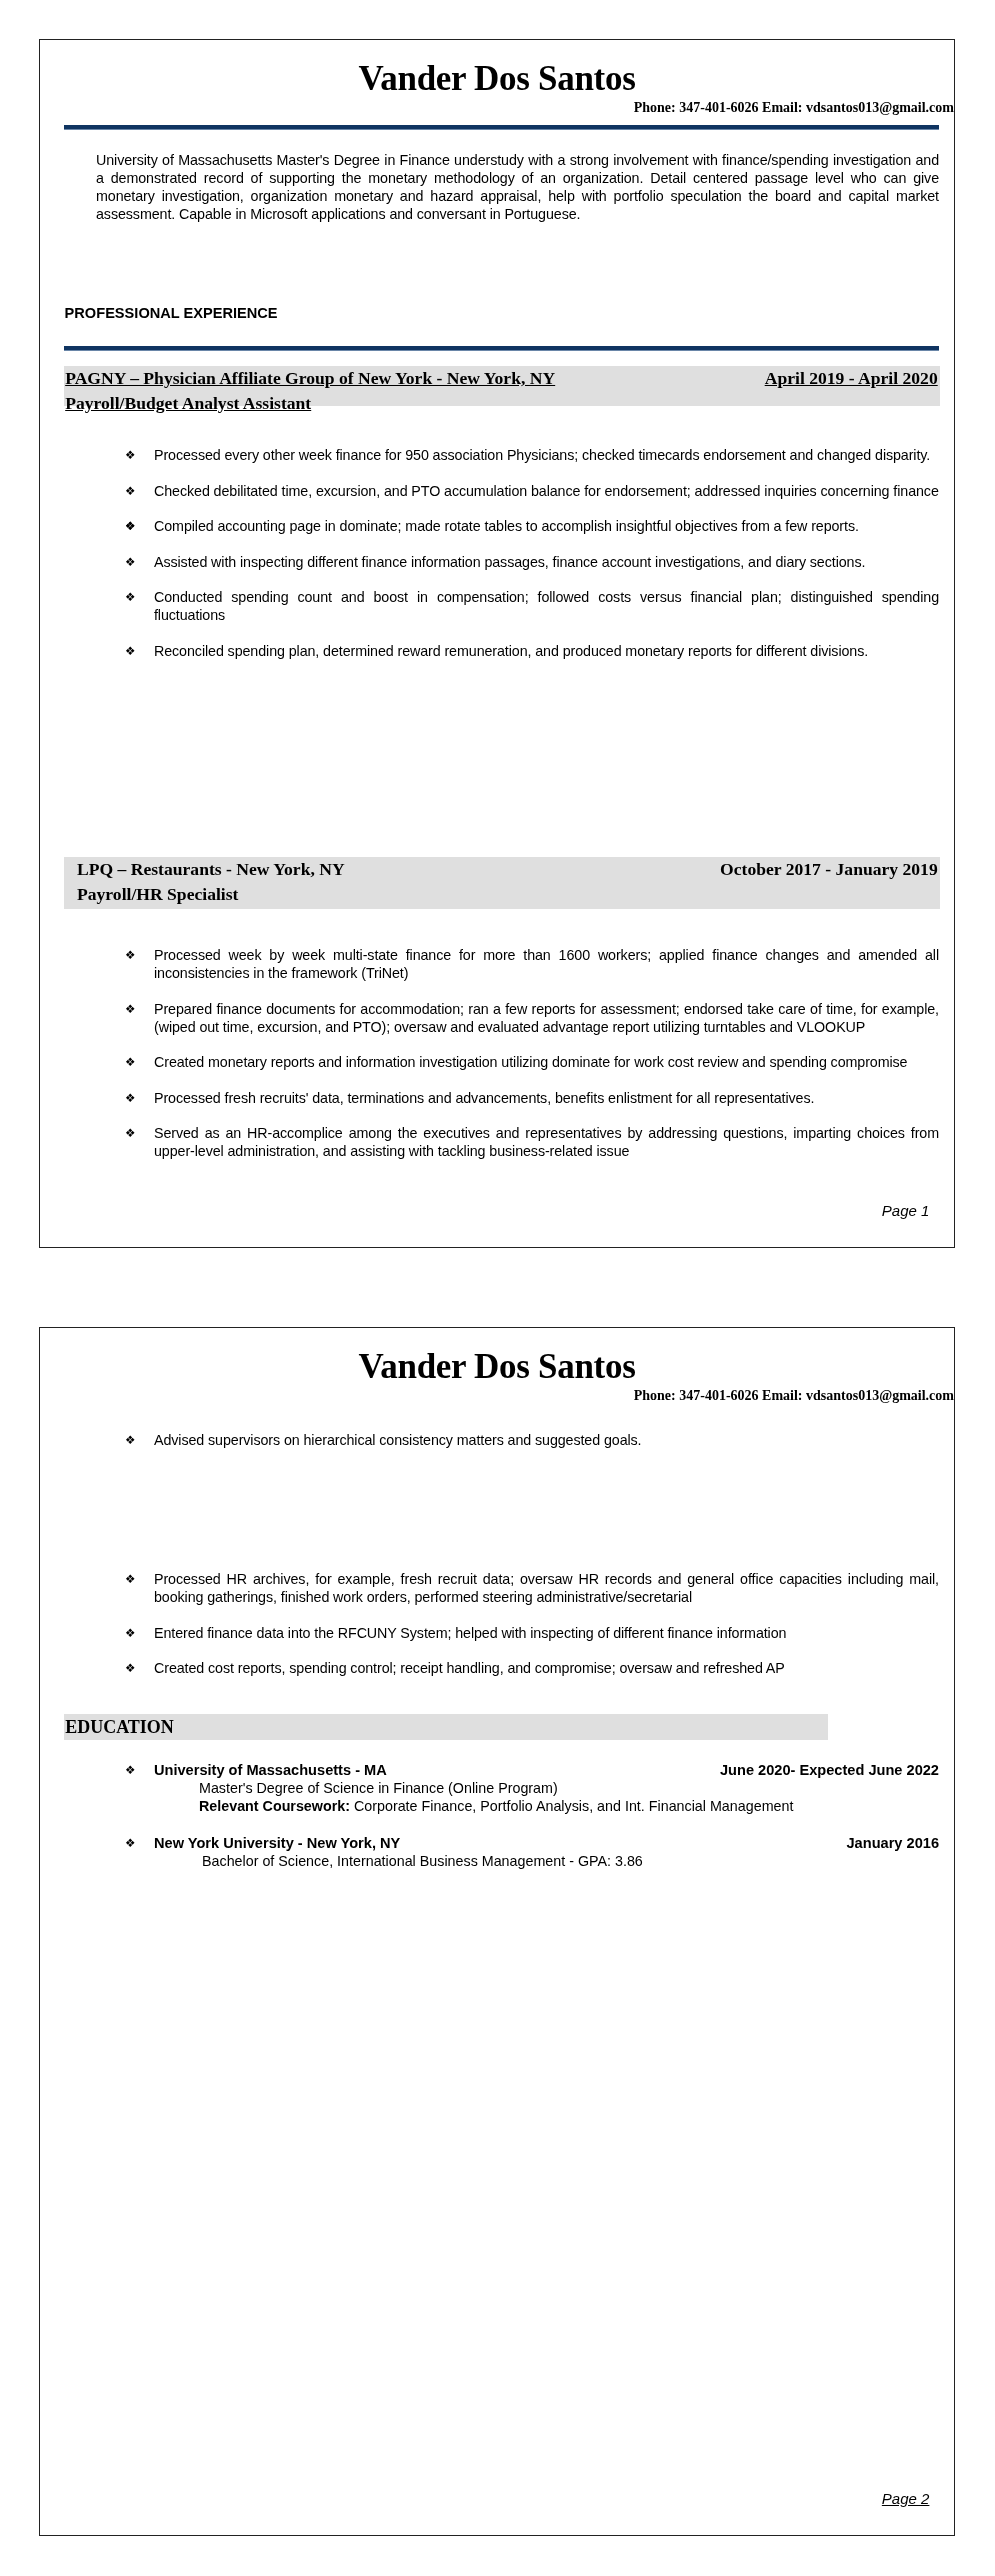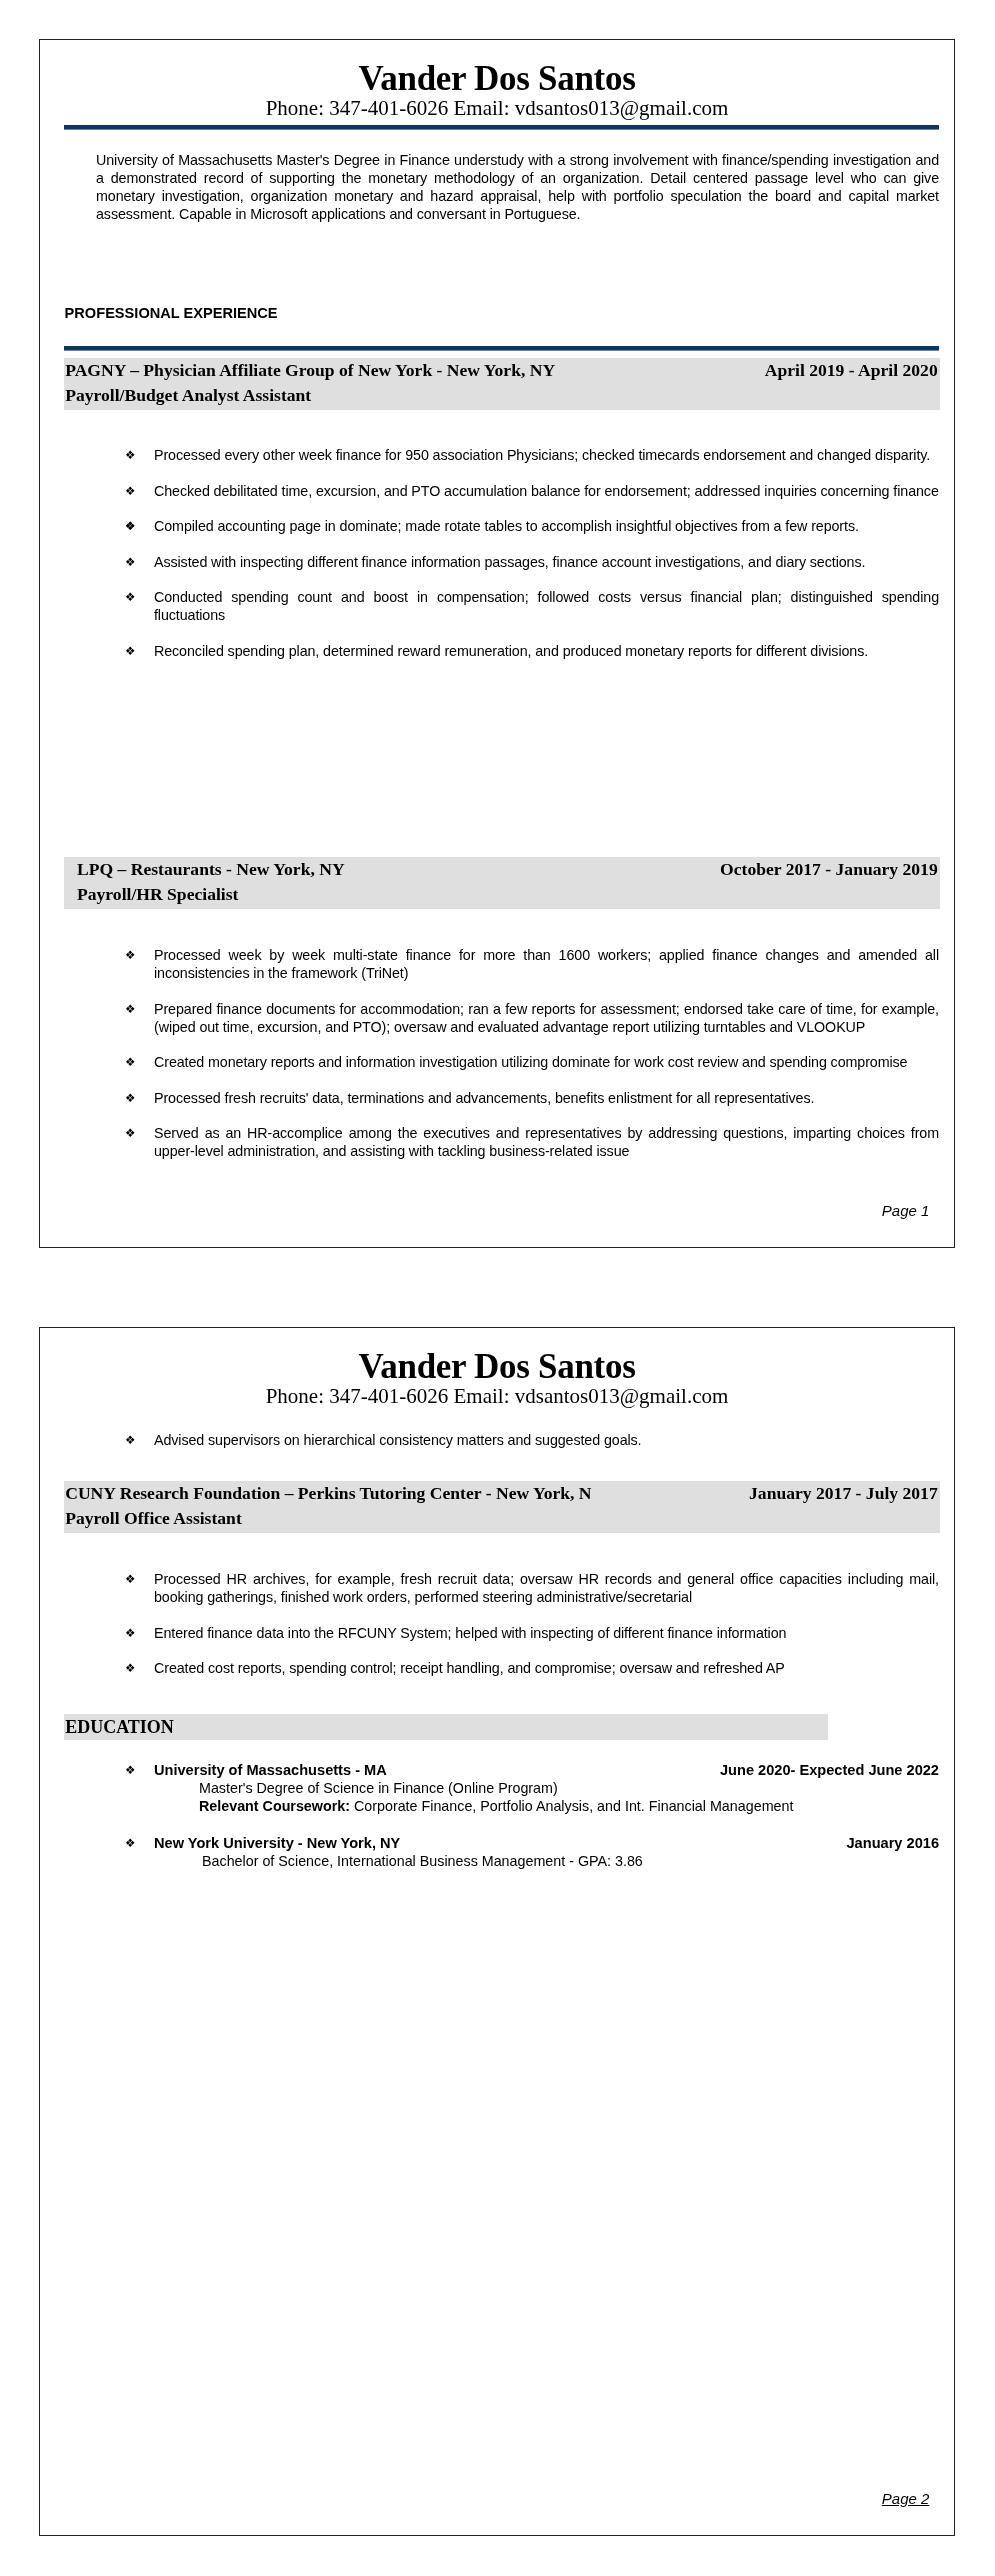--- a/index.html
+++ b/index.html
@@ -33,24 +33,24 @@
       left: 0; right: 0;
       text-align: center;
       font-family: "Liberation Serif", serif;
       font-weight: bold;
       font-size: 35px;
       line-height: 35px;
       letter-spacing: -0.3px;
     }
     .contact {
       left: 0; right: 0;
-      text-align: center;
-      font-family: "Liberation Serif", serif;
-      font-weight: normal;
-      font-size: 21px;
+      text-align: right;
+      font-family: "Liberation Serif", serif;
+      font-weight: bold;
+      font-size: 14px;
       line-height: 20px;
     }
     .rule {
       left: 24px;
       width: 875px;
       height: 3.5px;
       background: #0f3461;
       border-bottom: 0.6px solid #6a86a8;
     }
     .summary {
@@ -164,21 +164,21 @@
 
   <div class="abs name" style="top:21px;">Vander Dos Santos</div>
   <div class="abs contact" style="top:58px;">Phone: 347-401-6026 Email: vdsantos013@gmail.com</div>
   <div class="abs rule" style="top:85px;"></div>
 
   <div class="abs summary" style="top:111px;">University of Massachusetts Master's Degree in Finance understudy with a strong involvement with finance/spending investigation and a demonstrated record of supporting the monetary methodology of an organization. Detail centered passage level who can give monetary investigation, organization monetary and hazard appraisal, help with portfolio speculation the board and capital market assessment. Capable in Microsoft applications and conversant in Portuguese.</div>
 
   <div class="abs section-label" style="top:265px;">PROFESSIONAL EXPERIENCE</div>
   <div class="abs rule" style="top:306px;"></div>
 
-  <div class="abs jobbox" style="top:318px; height:52px;">
+  <div class="abs jobbox" style="top:326px; height:40px;text-decoration:underline;">
     <div class="row">
       <span>PAGNY – Physician Affiliate Group of New York - New York, NY</span>
       <span class="dates">April 2019 - April 2020</span>
     </div>
     <div class="row">
       <span>Payroll/Budget Analyst Assistant</span>
     </div>
   </div>
 
   <ul class="abs bullets" style="top:406px;">
@@ -214,29 +214,20 @@
 
 <div class="page page2">
 
   <div class="abs name" style="top:21px;">Vander Dos Santos</div>
   <div class="abs contact" style="top:58px;">Phone: 347-401-6026 Email: vdsantos013@gmail.com</div>
 
   <ul class="abs bullets" style="top:103px;">
     <li><span class="glyph">❖</span><span>Advised supervisors on hierarchical consistency matters and suggested goals.</span></li>
   </ul>
 
-  <div class="abs jobbox" style="top:153px; height:52px;">
-    <div class="row">
-      <span>CUNY Research Foundation – Perkins Tutoring Center - New York, N</span>
-      <span class="dates">January 2017 - July 2017</span>
-    </div>
-    <div class="row">
-      <span>Payroll Office Assistant</span>
-    </div>
-  </div>
 
   <ul class="abs bullets" style="top:242px;">
     <li style="margin-bottom:17.6px;"><span class="glyph">❖</span><span>Processed HR archives, for example, fresh recruit data; oversaw HR records and general office capacities including mail, booking gatherings, finished work orders, performed steering administrative/secretarial</span></li>
     <li style="margin-bottom:17.6px;"><span class="glyph">❖</span><span>Entered finance data into the RFCUNY System; helped with inspecting of different finance information</span></li>
     <li><span class="glyph">❖</span><span>Created cost reports, spending control; receipt handling, and compromise; oversaw and refreshed AP</span></li>
   </ul>
 
   <div class="abs edu-heading" style="top:386px;">EDUCATION</div>
 
   <div class="abs edu-item" style="top:433px;">

